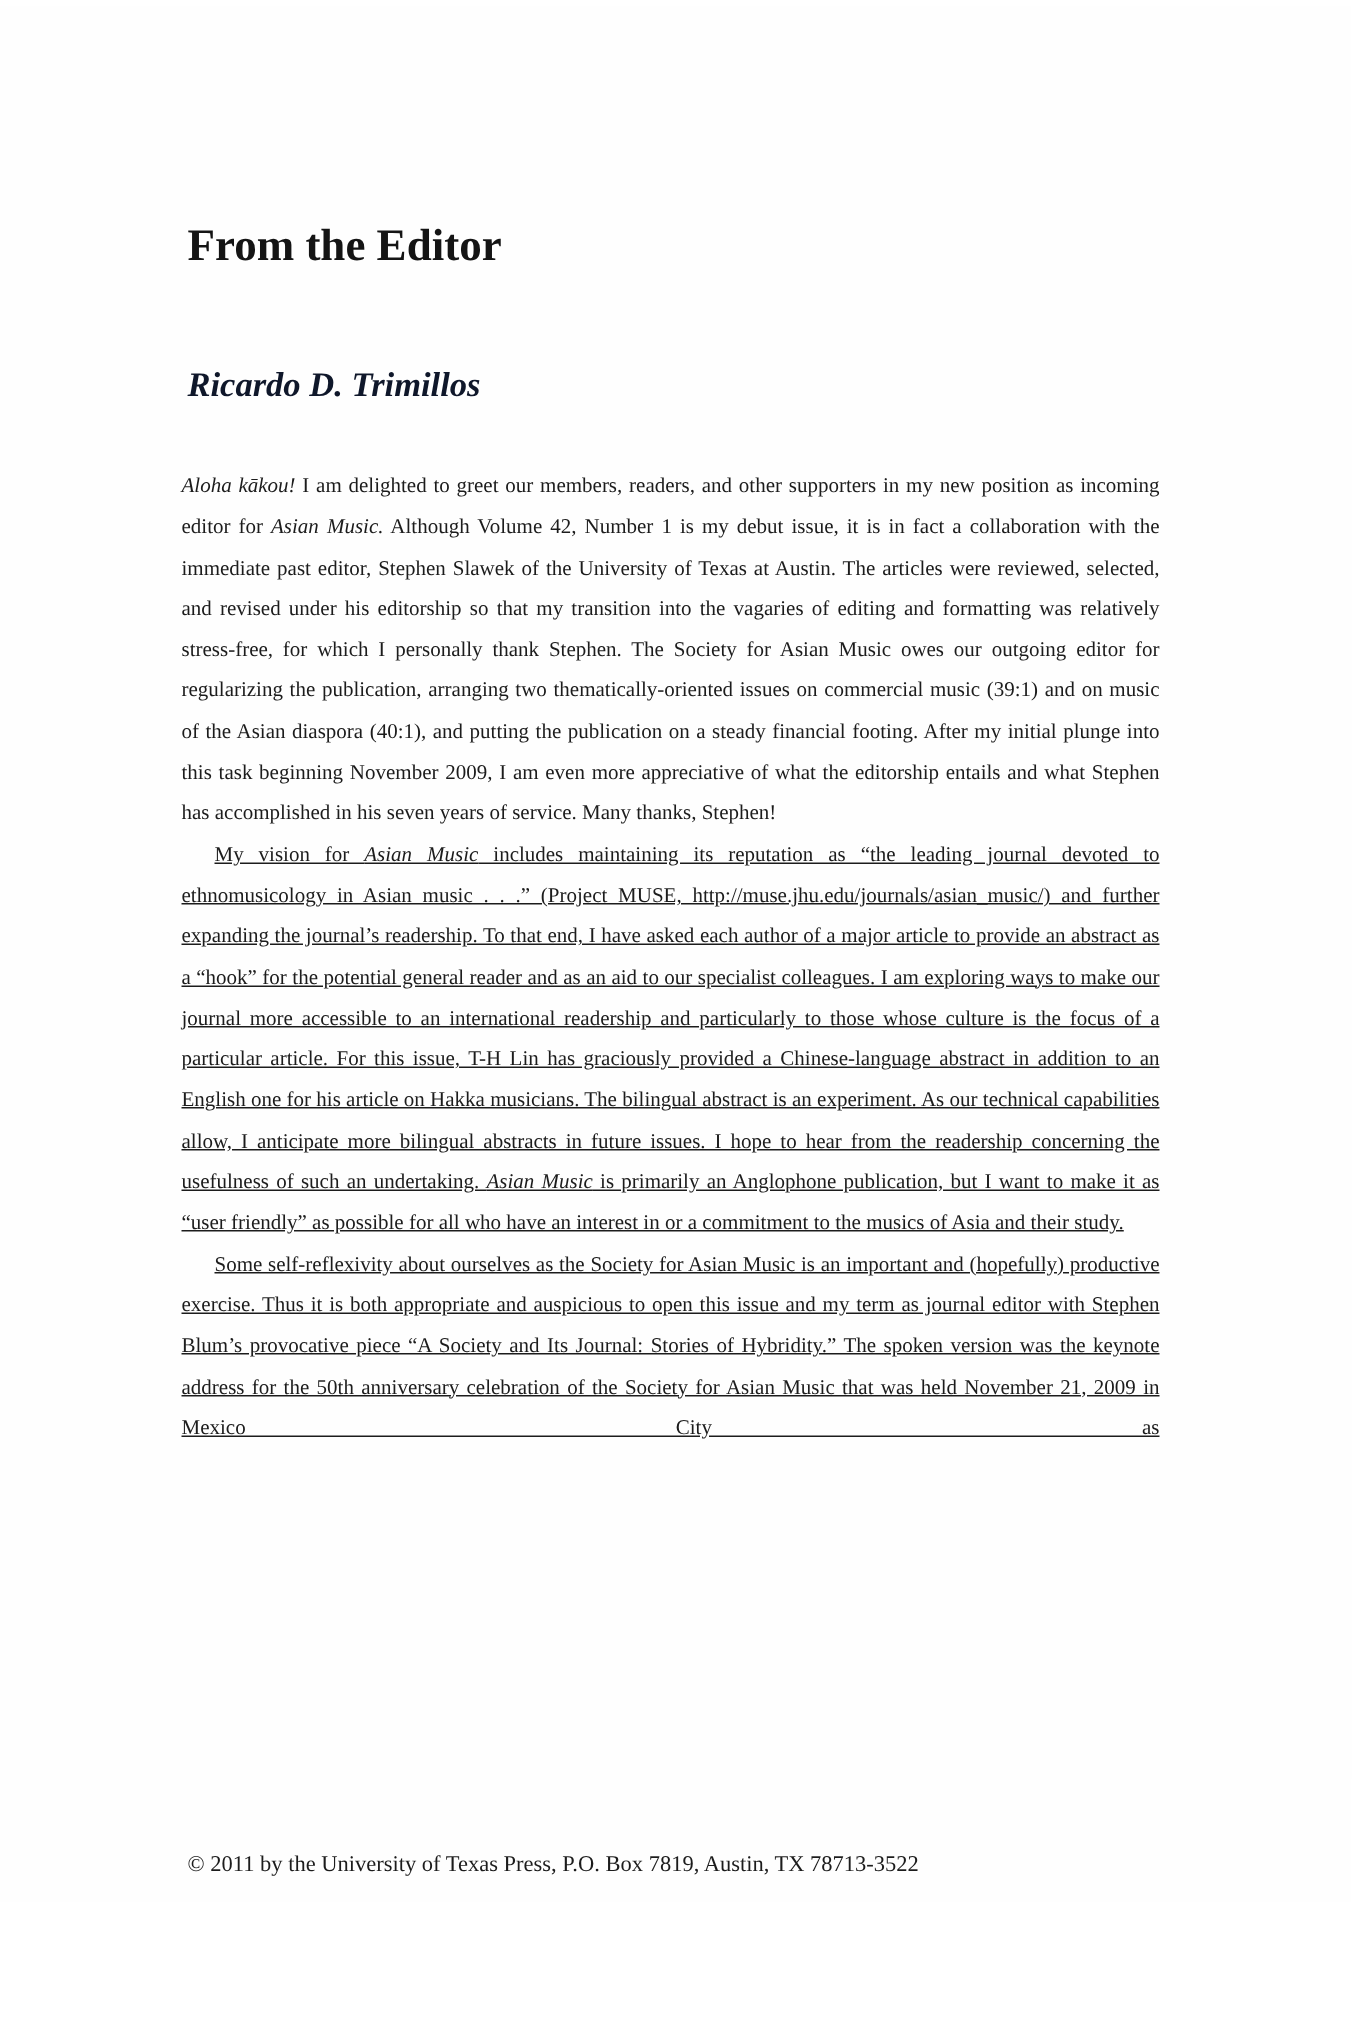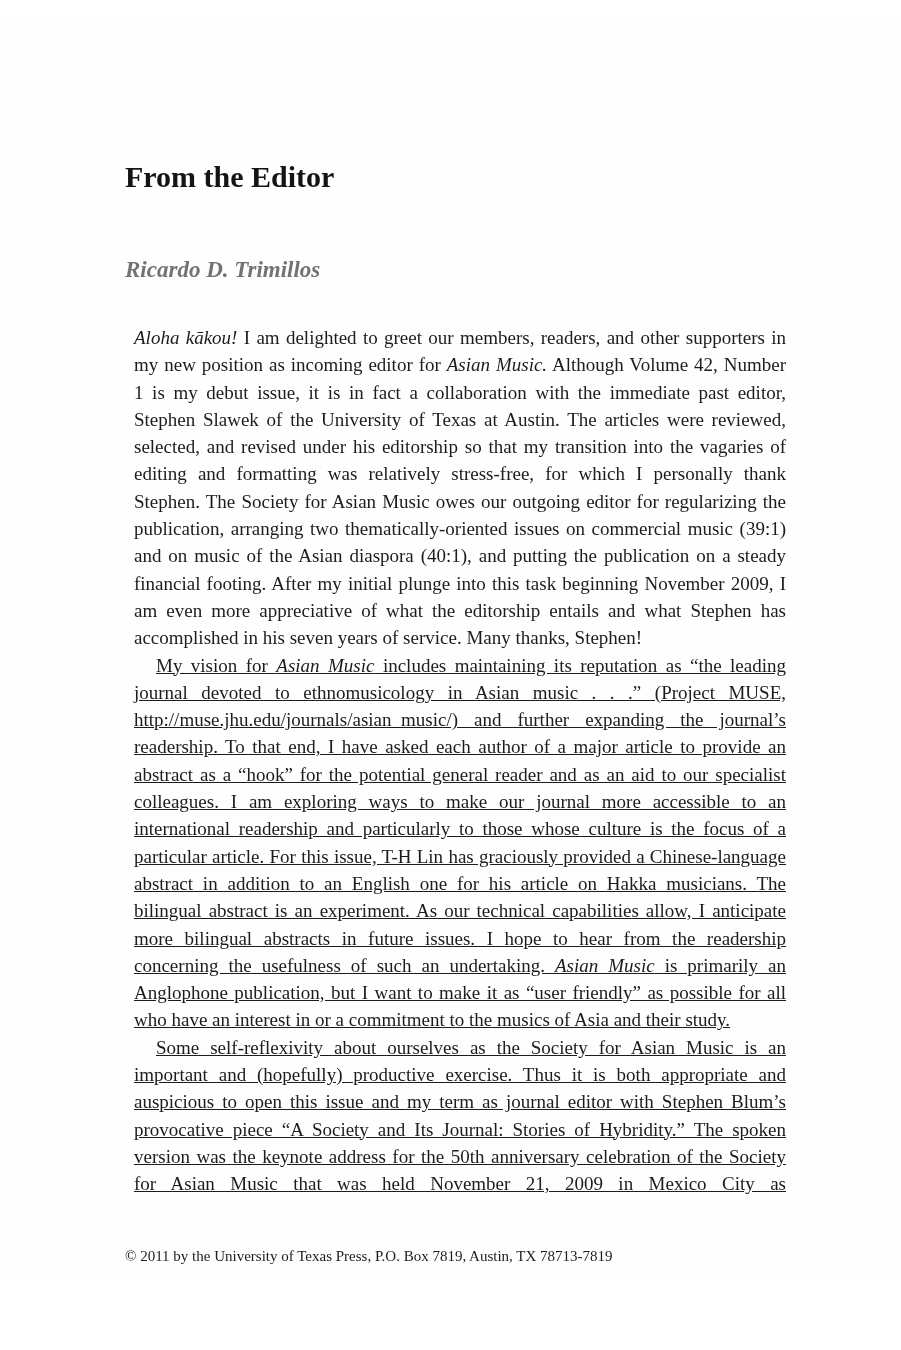--- a/index.html
+++ b/index.html
@@ -5,48 +5,48 @@
   * { margin: 0; padding: 0; box-sizing: border-box; }
   html, body { background: #ffffff; }
   .page {
     position: relative;
     width: 901px;
     height: 1264px;
     background: #fefefe;
     font-family: "Liberation Serif", "DejaVu Serif", serif;
     color: #1c1c1c;
     overflow: hidden;
-    margin: 17px auto;
+    margin: 4px auto;
   }
   .title {
     position: absolute;
     top: 143px;
     left: 125px;
     width: 652px;
     font-size: 30px;
     font-weight: 700;
     font-family: "Liberation Serif", "DejaVu Serif", serif;
     color: #141414;
   }
   .author {
     position: absolute;
     top: 240px;
     left: 125px;
     width: 652px;
     font-size: 23px;
     font-weight: 700;
     font-style: italic;
-    color: #737373;
+    color: #0f172a;
   }
   .body-text {
     position: absolute;
     top: 307px;
-    left: 134px;
+    left: 121px;
     width: 652px;
-    font-size: 19px;
+    font-size: 14px;
     line-height: 27.3px;
     text-align: justify;
     color: #1c1c1c;
   }
   .para { text-indent: 0; }
   .para.indent { text-indent: 22px; text-decoration: underline; }
   .para.continues { text-align-last: justify; }
   .it { font-style: italic; }
   .footer {
     position: absolute;
@@ -69,15 +69,15 @@
   <div class="body-text">
 
     <p class="para"><span class="it">Aloha kākou!</span><span> I am delighted to greet our members, readers, and other supporters in my new position as incoming editor for </span><span class="it">Asian Music.</span><span> Although Volume 42, Number 1 is my debut issue, it is in fact a collaboration with the immediate past editor, Stephen Slawek of the University of Texas at Austin. The articles were reviewed, selected, and revised under his editorship so that my transition into the vagaries of editing and formatting was relatively stress-free, for which I personally thank Stephen. The Society for Asian Music owes our outgoing editor for regularizing the publication, arranging two thematically-oriented issues on commercial music (39:1) and on music of the Asian diaspora (40:1), and putting the publication on a steady financial footing. After my initial plunge into this task beginning November 2009, I am even more appreciative of what the editorship entails and what Stephen has accomplished in his seven years of service. Many thanks, Stephen!</span></p>
 
     <p class="para indent"><span>My vision for </span><span class="it">Asian Music</span><span> includes maintaining its reputation as “the leading journal devoted to ethnomusicology in Asian music . . .” (Project MUSE, http://muse.jhu.edu/journals/asian_music/) and further expanding the journal’s readership. To that end, I have asked each author of a major article to provide an abstract as a “hook” for the potential general reader and as an aid to our specialist colleagues. I am exploring ways to make our journal more accessible to an international readership and particularly to those whose culture is the focus of a particular article. For this issue, T-H Lin has graciously provided a Chinese-language abstract in addition to an English one for his article on Hakka musicians. The bilingual abstract is an experiment. As our technical capabilities allow, I anticipate more bilingual abstracts in future issues. I hope to hear from the readership concerning the usefulness of such an undertaking. </span><span class="it">Asian Music</span><span> is primarily an Anglophone publication, but I want to make it as “user friendly” as possible for all who have an interest in or a commitment to the musics of Asia and their study.</span></p>
 
     <p class="para indent continues"><span>Some self-reflexivity about ourselves as the Society for Asian Music is an important and (hopefully) productive exercise. Thus it is both appropriate and auspicious to open this issue and my term as journal editor with Stephen Blum’s provocative piece “A Society and Its Journal: Stories of Hybridity.” The spoken version was the keynote address for the 50th anniversary celebration of the Society for Asian Music that was held November 21, 2009 in Mexico City as</span></p>
 
   </div>
 
-  <div class="footer">© 2011 by the University of Texas Press, P.O. Box 7819, Austin, TX 78713-7819</div>
+  <div class="footer">© 2011 by the University of Texas Press, P.O. Box 7819, Austin, TX 78713-3522</div>
 
 </div>
 
 </body></html>

